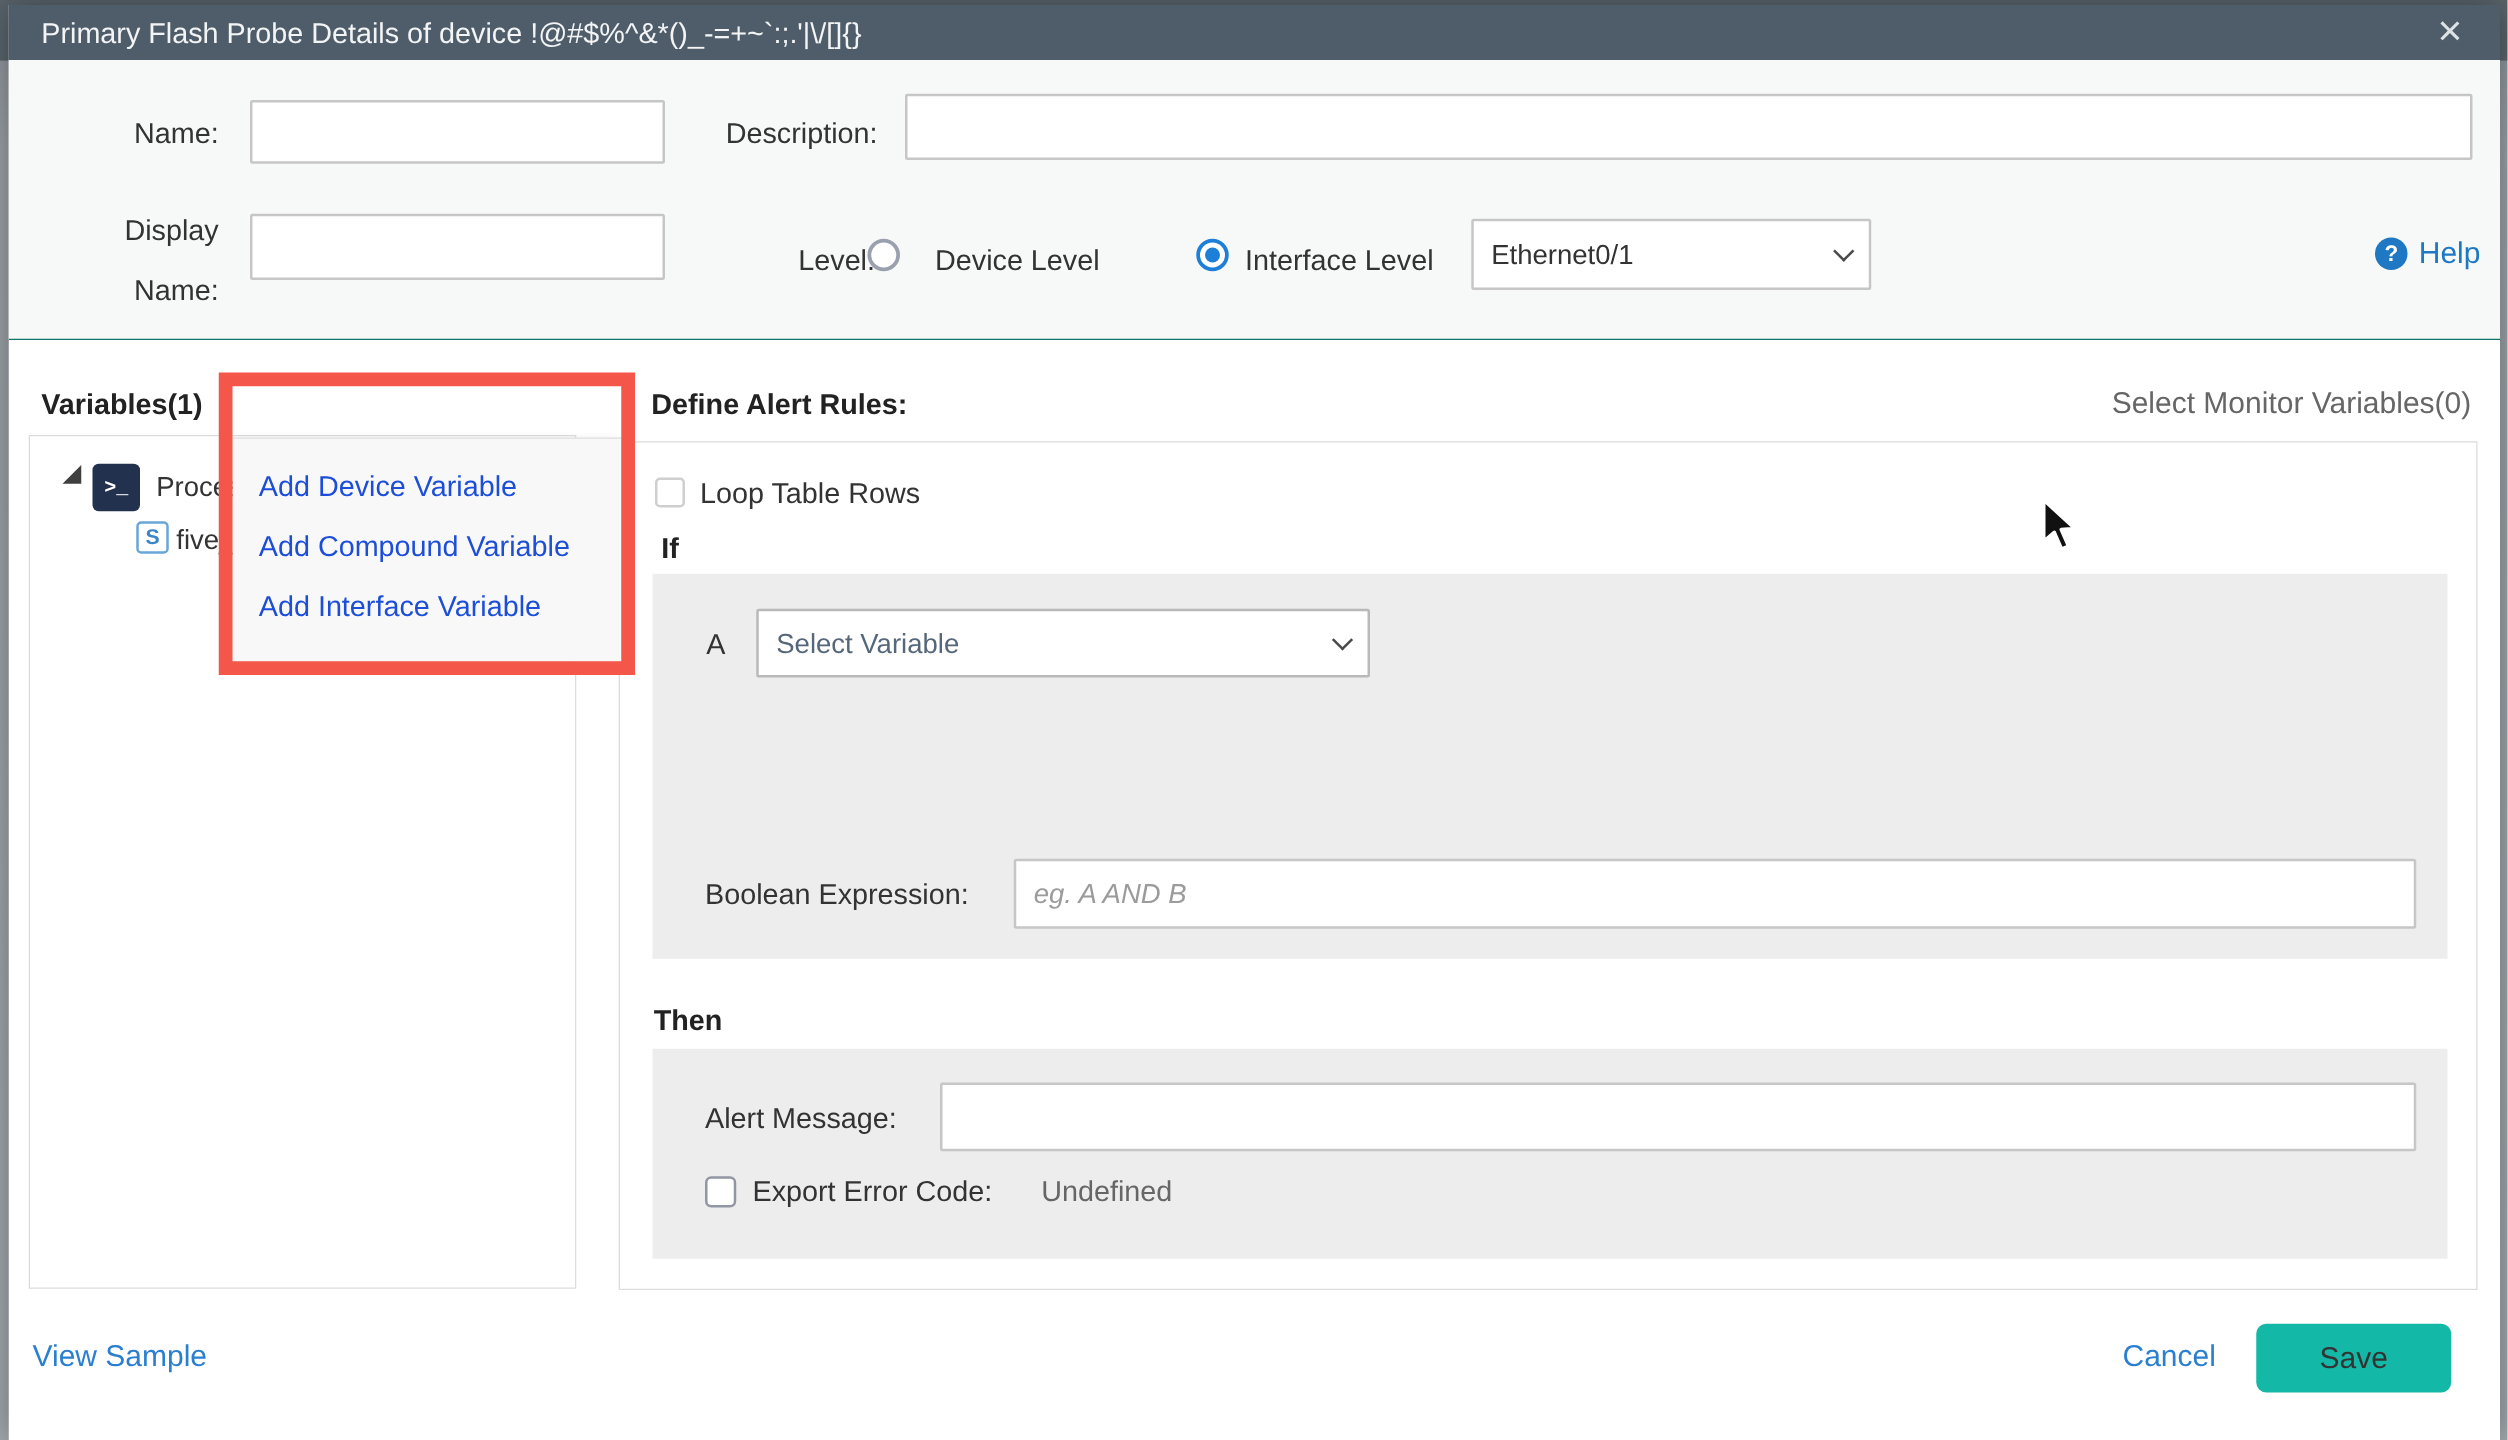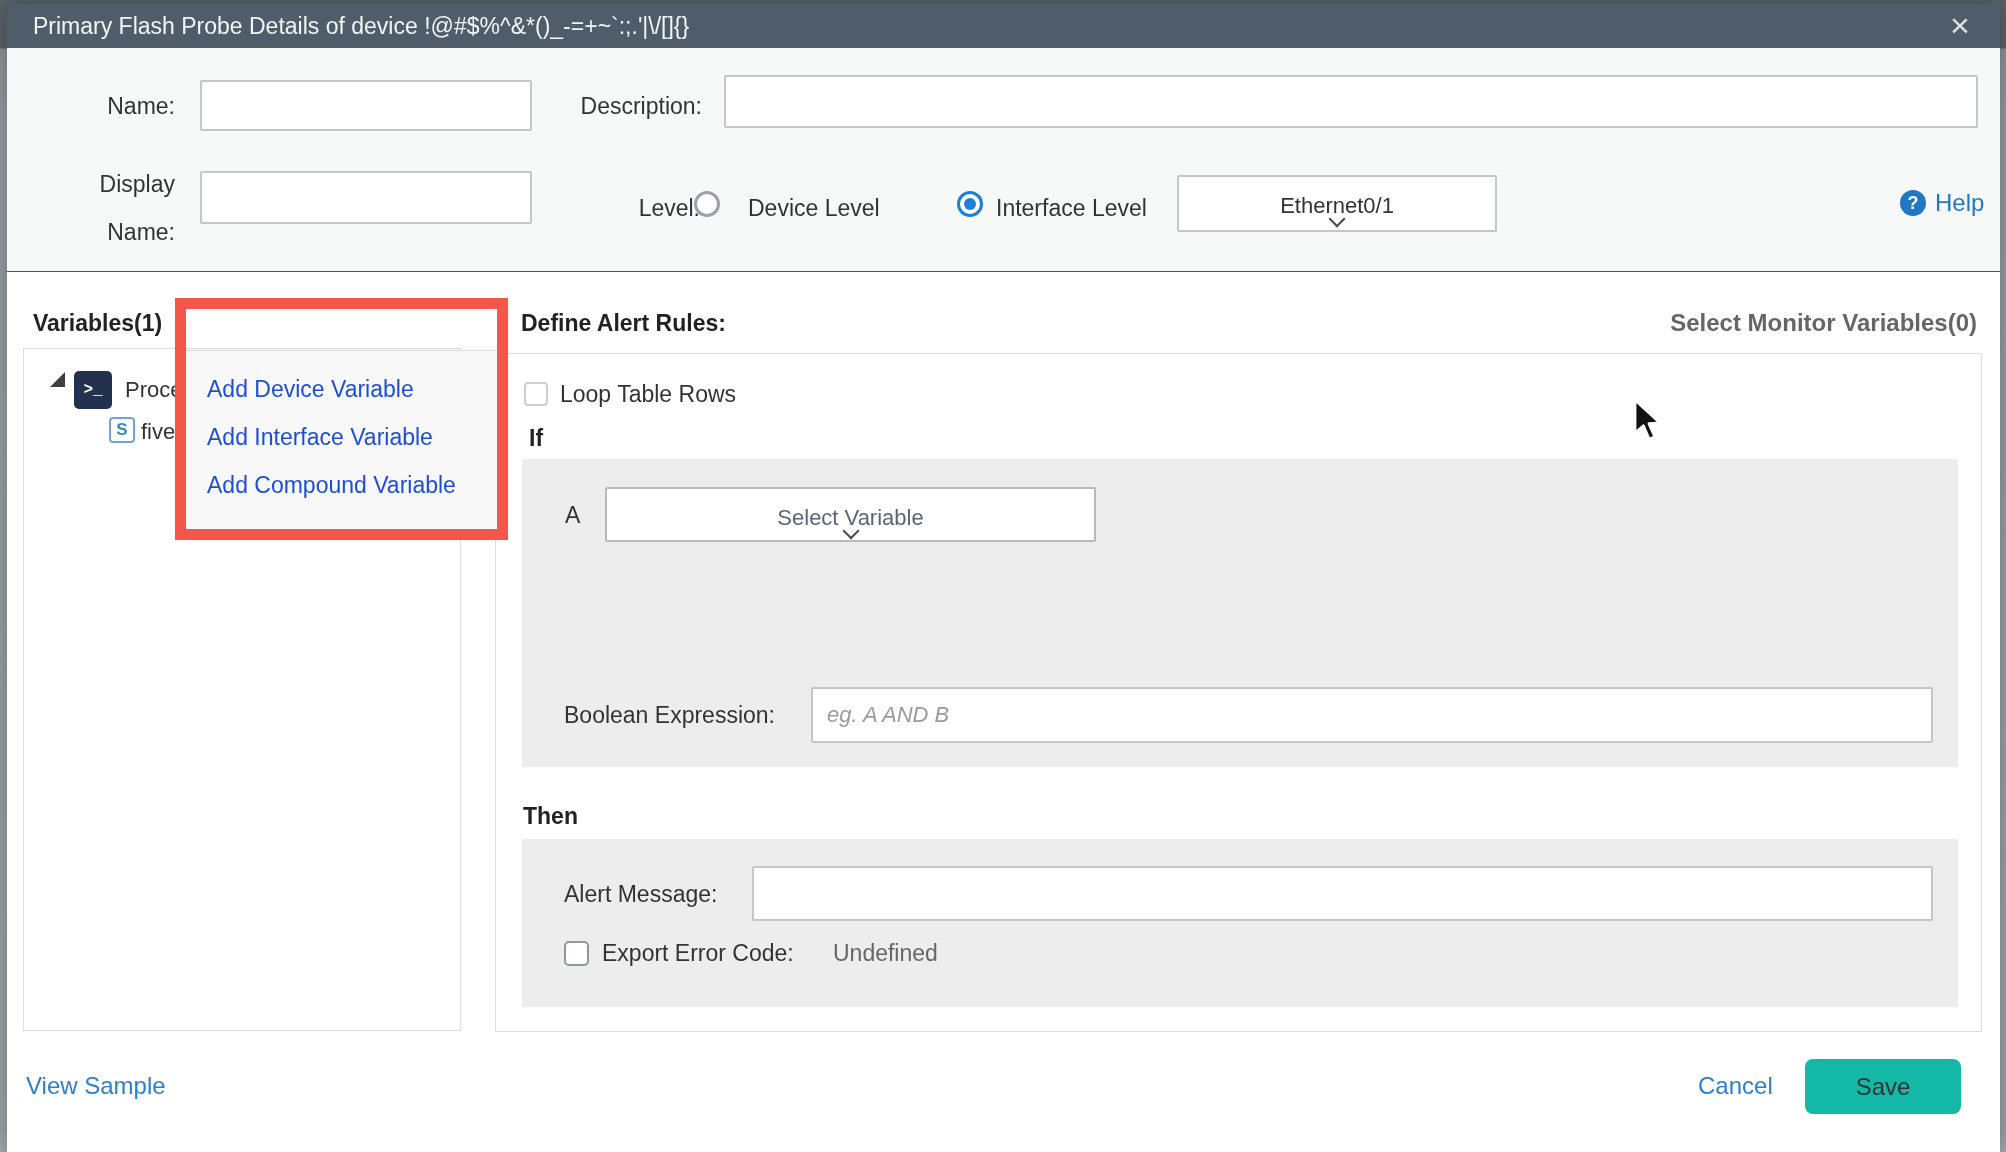--- a/index.html
+++ b/index.html
@@ -14,21 +14,21 @@
   .titlebar{ position:absolute; left:0; top:0; width:100%; height:44px;
     background:#4e5d69; color:#f2f4f6; font-size:23px; line-height:44px; padding-left:26px;
     white-space:nowrap; }
   .close{ position:absolute; right:18px; top:0; width:44px; height:44px; color:#dde2e6;
     font-size:34px; line-height:42px; text-align:center; cursor:pointer; font-weight:300;}
   .hdr{ position:absolute; left:0; top:44px; width:100%; height:224px; background:#f7f8f8;
     border-bottom:1px solid #0f766e; }
   .lbl{ position:absolute; font-size:23px; color:#333; line-height:28px; }
   .r{ text-align:right; }
   input.box, .fakesel{ position:absolute; background:#fff; border:2px solid #c6c6c6;
-    font-family:inherit; font-size:22px; color:#333; padding:16px 14px; border-radius:2px;flex-direction:column; }
+    font-family:inherit; font-size:22px; color:#333; padding:0 14px; border-radius:2px; }
   .fakesel{ display:flex; align-items:center; justify-content:space-between; cursor:pointer; }
   .chev{ width:12px; height:12px; border-right:2px solid #4a4a4a; border-bottom:2px solid #4a4a4a;
     transform:rotate(45deg); margin-top:-6px; flex:none; }
   .radio{ position:absolute; width:26px; height:26px; border-radius:50%; background:#fff;
     border:3px solid #9aa0ad; cursor:pointer; }
   .radio.sel{ border-color:#1d7fd8; }
   .radio.sel::after{ content:""; position:absolute; left:4px; top:4px; width:12px; height:12px;
     border-radius:50%; background:#1d7fd8; }
   .help{ position:absolute; display:flex; align-items:center; gap:9px; color:#1f78c4;
     font-size:24px; cursor:pointer; }
@@ -109,27 +109,27 @@
       <span class="treelbl" style="left:101px; top:28px;">Proces</span>
     </div>
     <div>
       <span class="sico" style="left:85px; top:68px;">S</span>
       <span class="treelbl" style="left:117px; top:70px;">five_</span>
     </div>
   </div>
 
   <div class="menu" style="left:179px; top:346px; width:311px; height:179px;">
     <div class="menuitem">Add Device Variable</div>
+    <div class="menuitem">Add Compound Variable</div>
     <div class="menuitem">Add Interface Variable</div>
-    <div class="menuitem">Add Compound Variable</div>
   </div>
   <div class="redbox" style="left:168px; top:294px; width:333px; height:242px;"></div>
 
   <div class="lbl bold" style="left:514px; top:305px;">Define Alert Rules:</div>
-  <div class="lbl graytxt" style="right:23px; top:305px; text-align:right; font-size:24px;font-weight:bold;">Select Monitor Variables(0)</div>
+  <div class="lbl graytxt" style="right:23px; top:305px; text-align:right; font-size:24px;">Select Monitor Variables(0)</div>
 
   <div class="panelbox" style="left:488px; top:349px; width:1487px; height:679px;">
 
     <span class="checkbox" style="left:28px; top:28px; width:24px; height:24px;"></span>
     <div class="lbl" style="left:64px; top:26px;">Loop Table Rows</div>
 
     <div class="lbl bold" style="left:33px; top:70px;">If</div>
 
     <div class="gray" style="left:26px; top:105px; width:1436px; height:308px;">
       <div class="lbl" style="left:43px; top:42px;">A</div>

